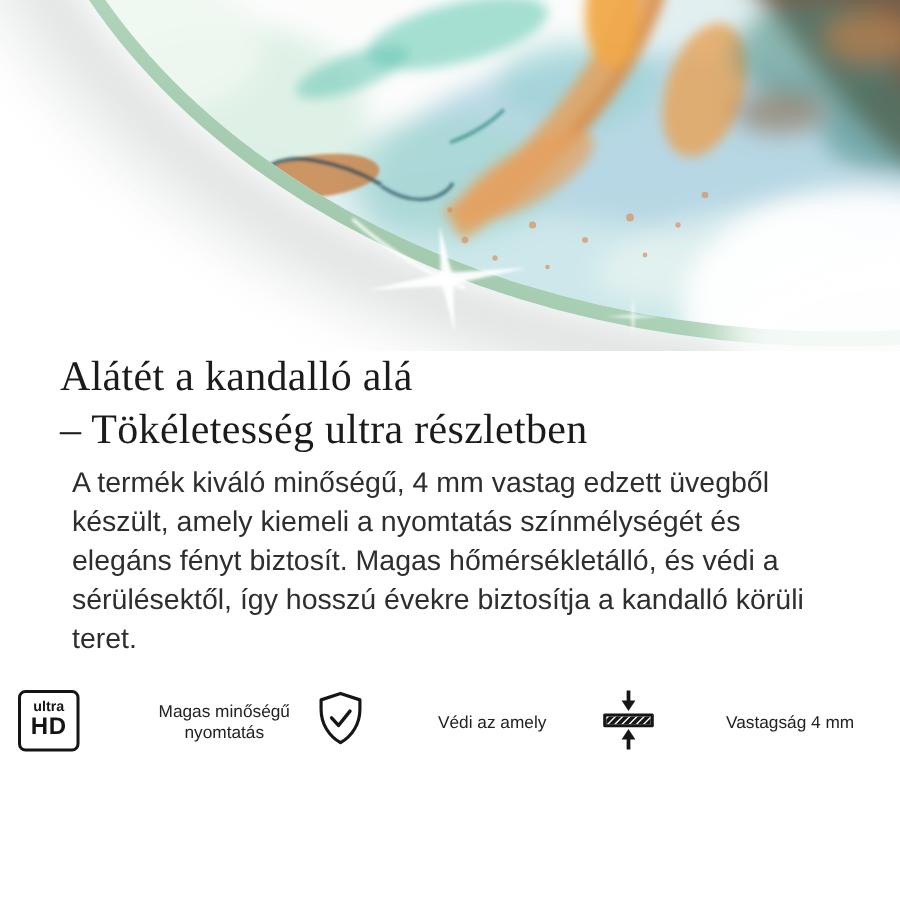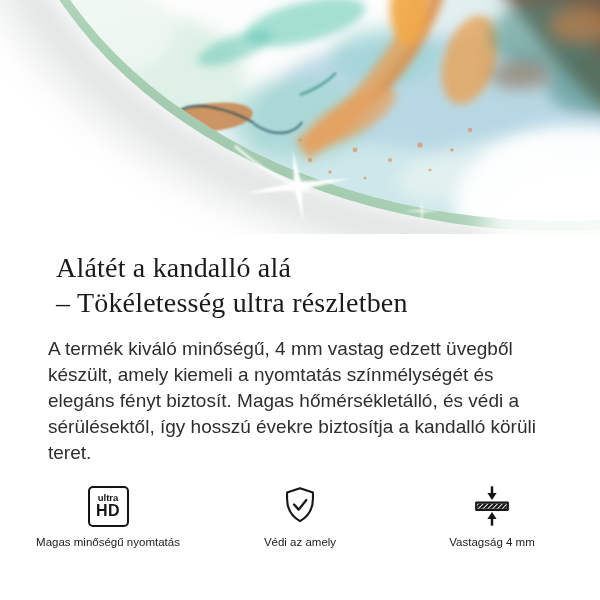--- a/index.html
+++ b/index.html
@@ -1,26 +1,26 @@
 <!DOCTYPE html>
 <html><head>
 <meta charset="utf-8">
 <style>
   html,body{margin:0;padding:0;background:#ffffff;}
   body{width:600px;height:600px;overflow:hidden;font-family:"Liberation Sans",sans-serif;color:#1d1d1d;}
   .page{width:600px;height:600px;position:relative;background:#fff;}
   .hero{width:600px;height:234px;position:relative;overflow:hidden;}
   .hero svg{display:block;}
   .content{padding:0 40px;}
-  h1.title{margin:16px;font-family:"Liberation Serif","DejaVu Serif",serif;font-weight:400;
+  h1.title{margin:0;font-family:"Liberation Serif","DejaVu Serif",serif;font-weight:400;
     font-size:28px;line-height:35px;color:#1b1b1b;letter-spacing:0.2px;}
   h1.title span{display:block;}
   p.desc{margin:6px 8px 0;font-size:19px;line-height:26px;color:#2e2e2e;max-width:545px;}
   .features{margin:15px -28px 0;display:grid;grid-template-columns:1fr 1fr 1fr;row-gap:18px;}
-  .feature{display:flex;flex-direction:column;align-items:center;}
+  .feature{display:flex;flex-direction:row;align-items:center;gap:42px;}
   .icon-slot{height:50px;display:flex;align-items:center;justify-content:center;}
   .feature-label{margin-top:4px;font-size:11.5px;line-height:14px;color:#222;text-align:center;}
   .uhd-box{width:37px;height:37px;border:2.5px solid #141414;border-radius:5px;
     display:flex;flex-direction:column;align-items:center;justify-content:center;background:#fff;}
   .uhd-top{font-size:9.5px;font-weight:700;line-height:10px;color:#141414;}
   .uhd-hd{font-size:16px;font-weight:700;line-height:16px;color:#141414;letter-spacing:0.5px;}
   .ic{stroke:#161616;fill:none;stroke-width:2.1;stroke-linecap:round;stroke-linejoin:round;}
 </style>
 </head>
 <body>

